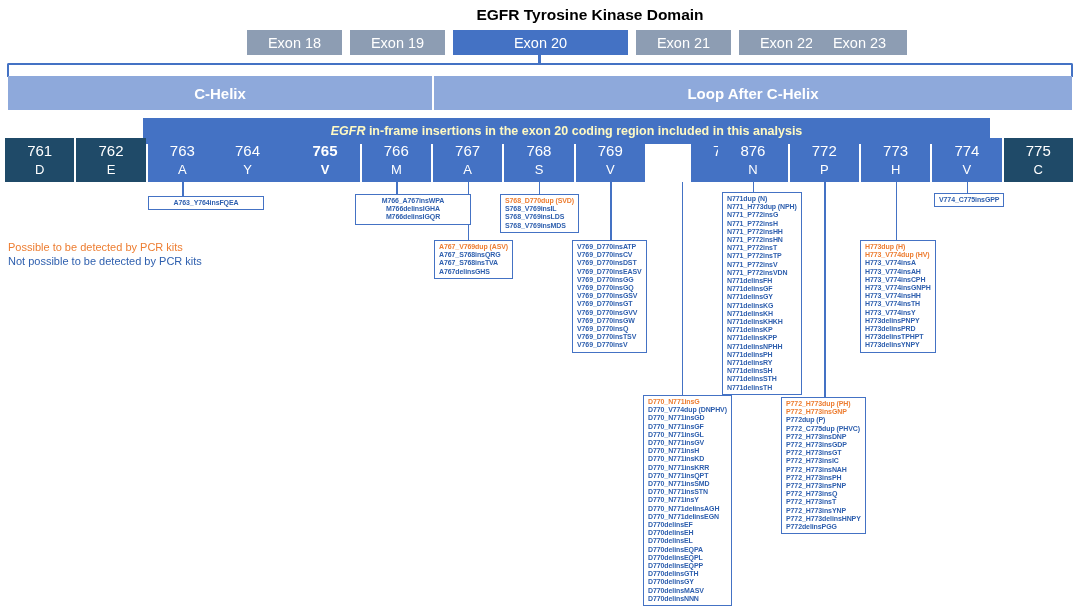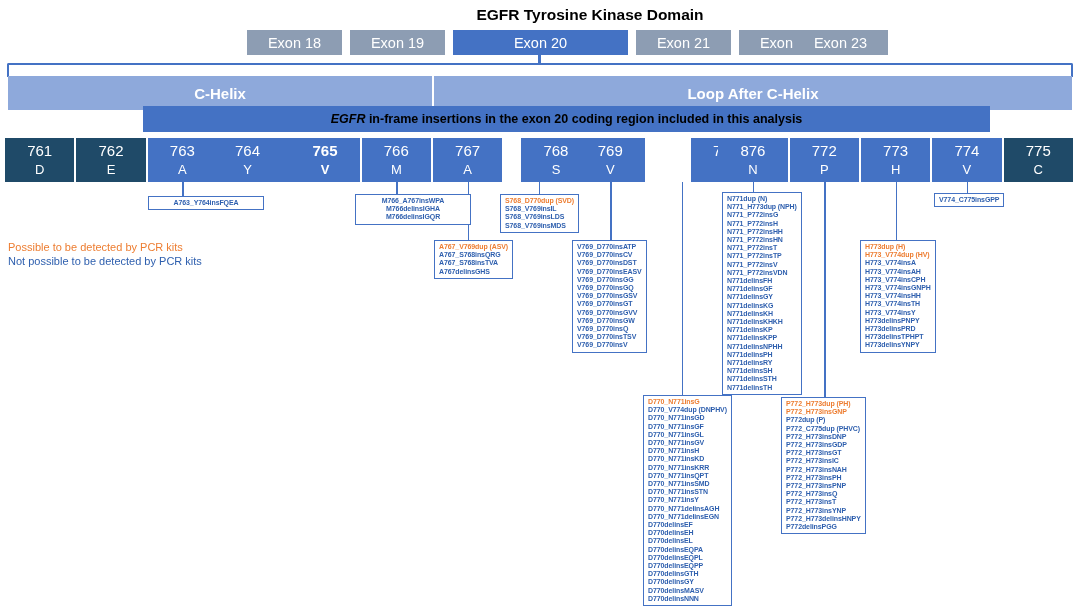--- a/index.html
+++ b/index.html
@@ -11,22 +11,22 @@
         justify-content:center;background:var(--exon_default);color:#fff;font-size:14.5px;}
   .exon.hl{background:var(--exon_highlight);}
   .stem{position:absolute;left:538px;top:55px;width:3px;height:9px;background:var(--line);}
   .bracket{position:absolute;left:7px;top:63px;width:1062px;height:12px;
            border-top:2.5px solid var(--line);border-left:2.5px solid var(--line);
            border-right:2.5px solid var(--line);border-radius:2px 2px 0 0;}
   .band{position:absolute;top:76px;height:34px;background:var(--band_light);color:#fff;
         font-weight:bold;font-size:15px;display:flex;align-items:center;justify-content:center;}
   .band-left{left:8px;width:424px;}
   .band-right{left:434px;width:638px;}
-  .ins-band{position:absolute;left:143px;top:106px;width:847px;height:26px;
-        background:var(--band_dark);color:#000000;font-weight:bold;font-size:12.5px;
+  .ins-band{position:absolute;left:143px;top:118px;width:847px;height:26px;
+        background:var(--band_dark);color:#fef9c3;font-weight:bold;font-size:12.5px;
         display:flex;align-items:center;justify-content:center;}
   .cell{position:absolute;top:138px;height:44px;background:var(--cell_blue);
         color:#fff;text-align:center;}
   .cell.navy{background:var(--cell_navy);}
   .cell .num{font-size:15px;line-height:20px;padding-top:3px;}
   .cell .aa{font-size:13px;line-height:17px;}
   .conn{position:absolute;width:1.5px;background:var(--line);}
   .mbox{position:absolute;background:#fff;border:1px solid var(--line);padding:2px 4px;}
   .mline{font-size:7px;line-height:8.2px;font-weight:bold;color:var(--mutation_text);
          white-space:nowrap;letter-spacing:-0.1px;}
@@ -40,21 +40,21 @@
 <body>
 
 <div class="canvas">
   <div class="title">EGFR Tyrosine Kinase Domain</div>
   <div id="exon-row">
       <div class="exon" style="left: 247px; width: 95px;">Exon 18</div>
       <div class="exon" style="left: 350px; width: 95px;">Exon 19</div>
       <div class="exon hl" style="left: 453px; width: 175px;">Exon 20</div>
       <div class="exon" style="left: 636px; width: 95px;">Exon 21</div>
       <div class="exon" style="left: 739px; width: 95px;">Exon 22</div>
-      <div class="exon" style="left: 793px; width: 95px;">Exon 23</div>
+      <div class="exon" style="left: 812px; width: 95px;">Exon 23</div>
     </div>
   <div class="stem"></div>
   <div class="bracket"></div>
   <div class="band band-left">
     <span>C-Helix</span>
   </div>
   <div class="band band-right">
     <span>Loop After C-Helix</span>
   </div>
   <div class="ins-band">
@@ -82,21 +82,21 @@
         <div class="aa">V</div>
       </div>
       <div class="cell" style="left: 361.65px; width: 69.33px;">
         <div class="num">766</div>
         <div class="aa">M</div>
       </div>
       <div class="cell" style="left: 432.98px; width: 69.33px;">
         <div class="num">767</div>
         <div class="aa">A</div>
       </div>
-      <div class="cell" style="left: 504.31px; width: 69.33px; margin-left: 17px;">
+      <div class="cell" style="left: 504.31px; width: 69.33px;">
         <div class="num">768</div>
         <div class="aa">S</div>
       </div>
       <div class="cell" style="left: 575.64px; width: 69.33px;">
         <div class="num">769</div>
         <div class="aa">V</div>
       </div>
       <div class="cell" style="left: 646.97px; width: 69.33px; margin-left: 44px;">
         <div class="num">770</div>
         <div class="aa">D</div>

